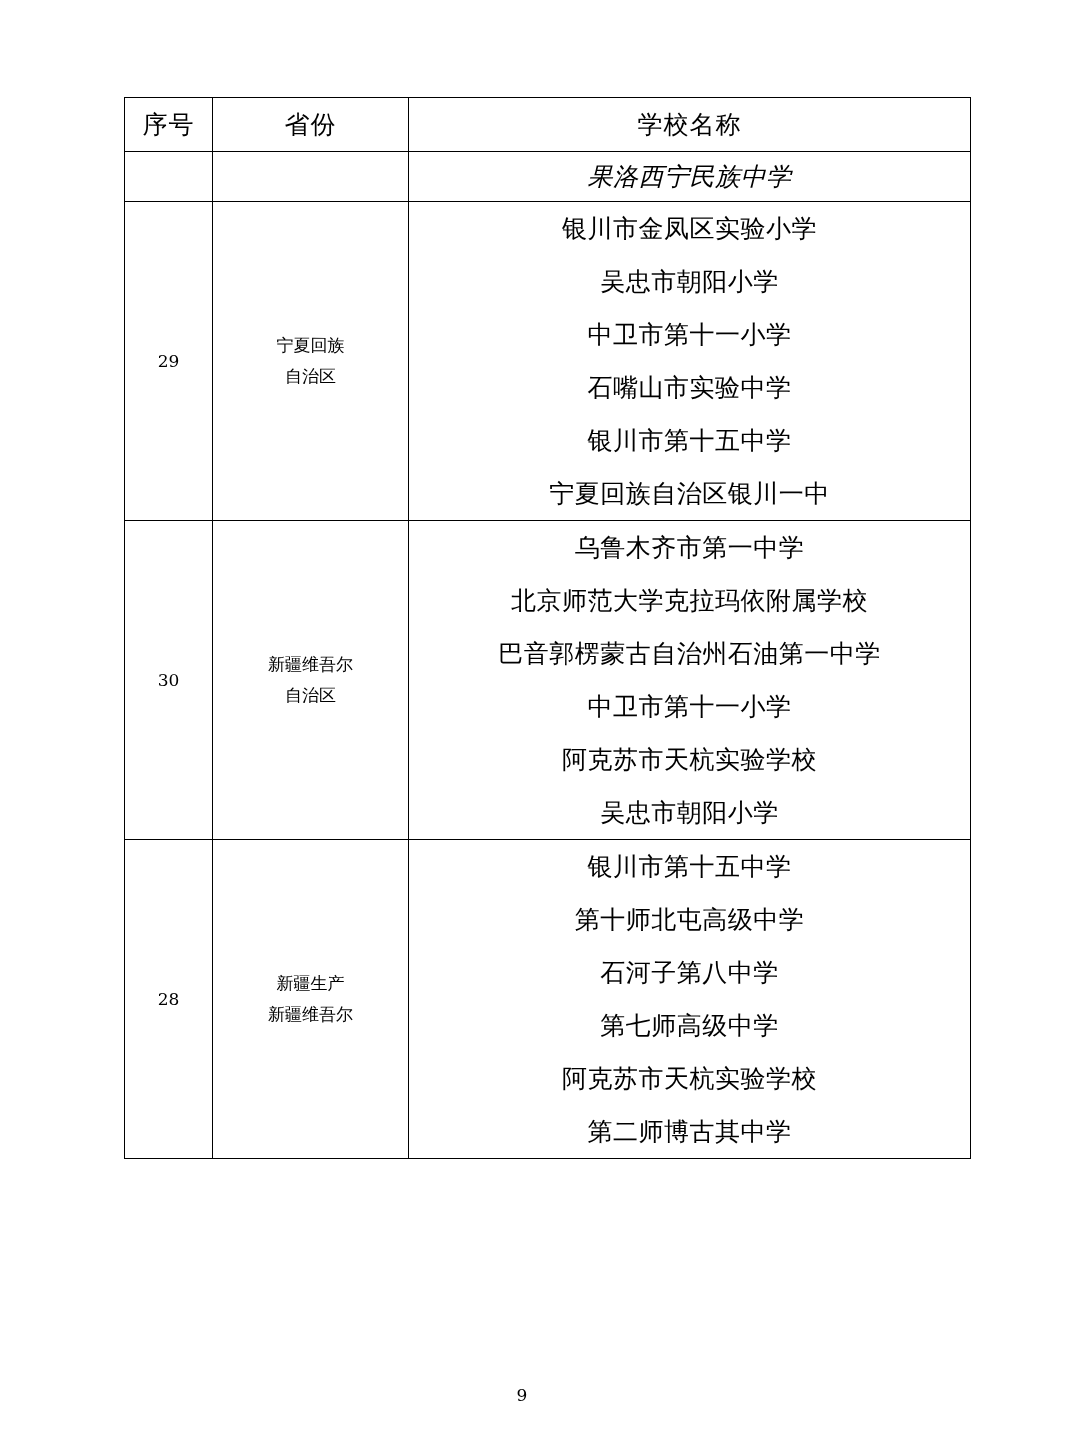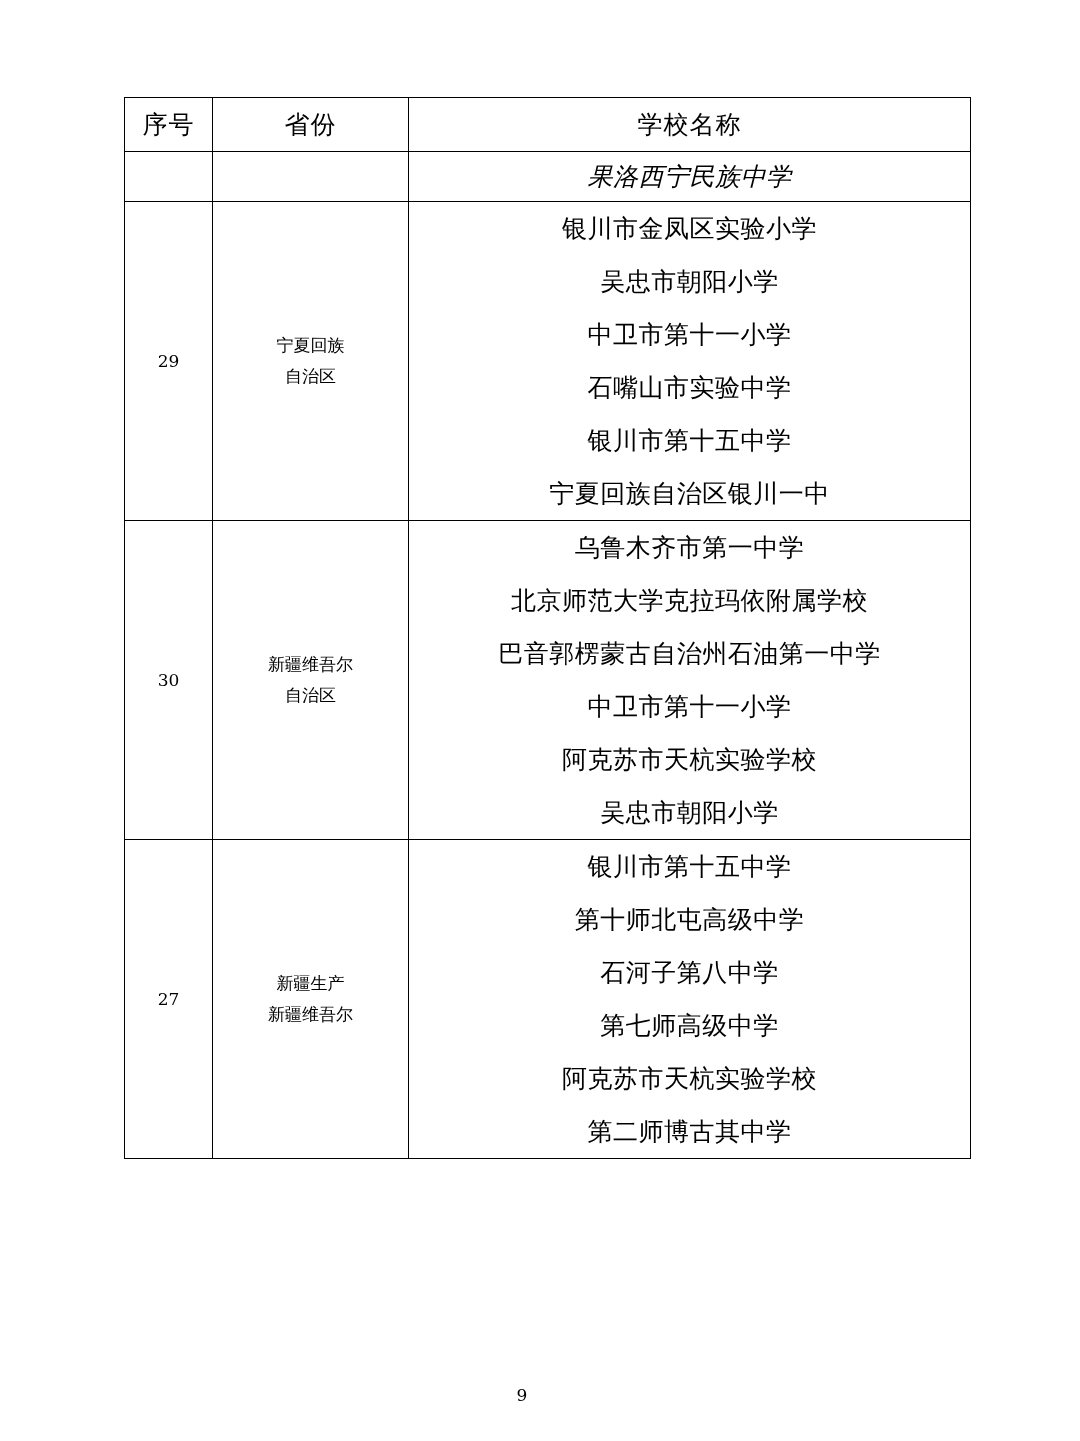--- a/index.html
+++ b/index.html
@@ -134,21 +134,21 @@
             <div class="school-line">乌鲁木齐市第一中学</div>
             <div class="school-line">北京师范大学克拉玛依附属学校</div>
             <div class="school-line">巴音郭楞蒙古自治州石油第一中学</div>
             <div class="school-line">中卫市第十一小学</div>
             <div class="school-line">阿克苏市天杭实验学校</div>
             <div class="school-line">吴忠市朝阳小学</div>
           </td>
         </tr>
 
         <tr>
-          <td class="idx-cell">27</td>
+          <td class="idx-cell">28</td>
           <td class="prov-cell">
             <span class="ln">新疆生产</span>
             <span class="ln">新疆维吾尔</span>
           </td>
           <td class="schools-cell">
             <div class="school-line">银川市第十五中学</div>
             <div class="school-line">第十师北屯高级中学</div>
             <div class="school-line">石河子第八中学</div>
             <div class="school-line">第七师高级中学</div>
             <div class="school-line">阿克苏市天杭实验学校</div>

